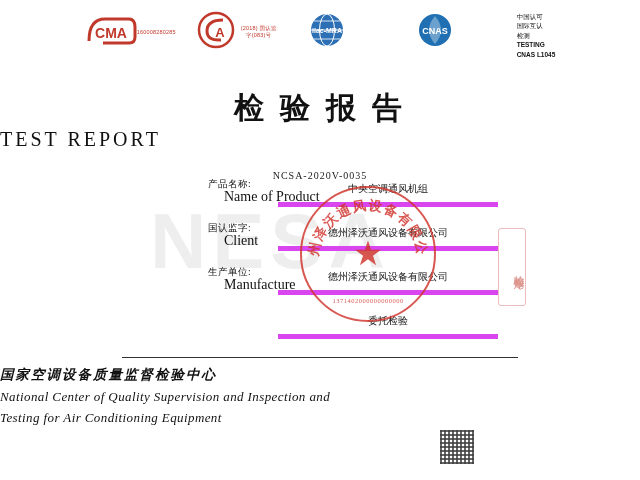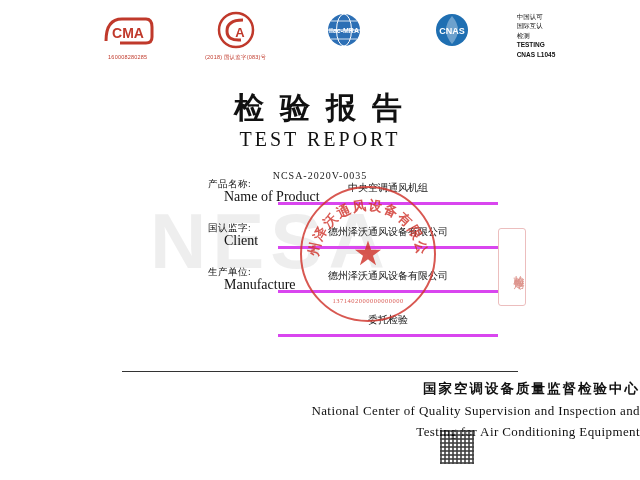--- a/index.html
+++ b/index.html
@@ -28,21 +28,21 @@
     left: 0;
     width: 640px;
     height: 70px;
     display: flex;
     justify-content: center;
     align-items: flex-start;
     gap: 22px;
   }
   .logo-block {
     display: flex;
-    flex-direction: column;
+    flex-direction: row;
     align-items: center;
     width: 86px;
   }
   .logo-mark {
     width: 52px;
     height: 42px;
     display: flex;
     align-items: center;
     justify-content: center;
   }
@@ -79,21 +79,20 @@
     letter-spacing: 16px;
     text-indent: 16px;
     font-weight: bold;
     color: #111;
   }
   .title-en {
     position: absolute;
     top: 128px;
     left: 0;
     width: 640px;
-    text-align: center;
     font-family: "Liberation Serif", serif;
     font-size: 20px;
     letter-spacing: 3px;
     color: #111;
   }
   .report-no {
     position: absolute;
     top: 152px;
     left: 0;
     width: 640px;
@@ -150,28 +149,27 @@
     color: #111;
     white-space: nowrap;
     margin-left: 16px;
   }
   .field-value {
     position: absolute;
     left: 70px;
     right: 0;
     top: 0;
     height: 24px;
-    border-bottom: 3px solid #d946ef;
+    border-bottom: 5px solid #d946ef;
     text-align: center;
     font-size: 10px;
     line-height: 22px;
     color: #111;
     white-space: nowrap;
     overflow: hidden;
-    font-family: Liberation Mono, monospace;
   }
 
   
   .stamp {
     position: absolute;
     top: 186px;
     left: 300px;
     width: 132px;
     height: 132px;
     border: 2.2px solid #d0342c;
@@ -226,24 +224,25 @@
     line-height: 13px;
     text-align: center;
     padding-top: 4px;
     letter-spacing: 1px;
     writing-mode: vertical-rl;
   }
 
   
   .footer {
     position: absolute;
-    top: 371px;
-    left: 0;
-    width: 640px;
-    text-align: right;
+    top: 357px;
+    left: 0;
+    width: 640px;
+    text-align: left;
+    font-style: italic;
   }
   .footer-rule {
     width: 396px;
     height: 1px;
     background: #333;
     margin: 0 auto 8px auto;
   }
   .footer-cn {
     font-size: 13.5px;
     letter-spacing: 2px;

